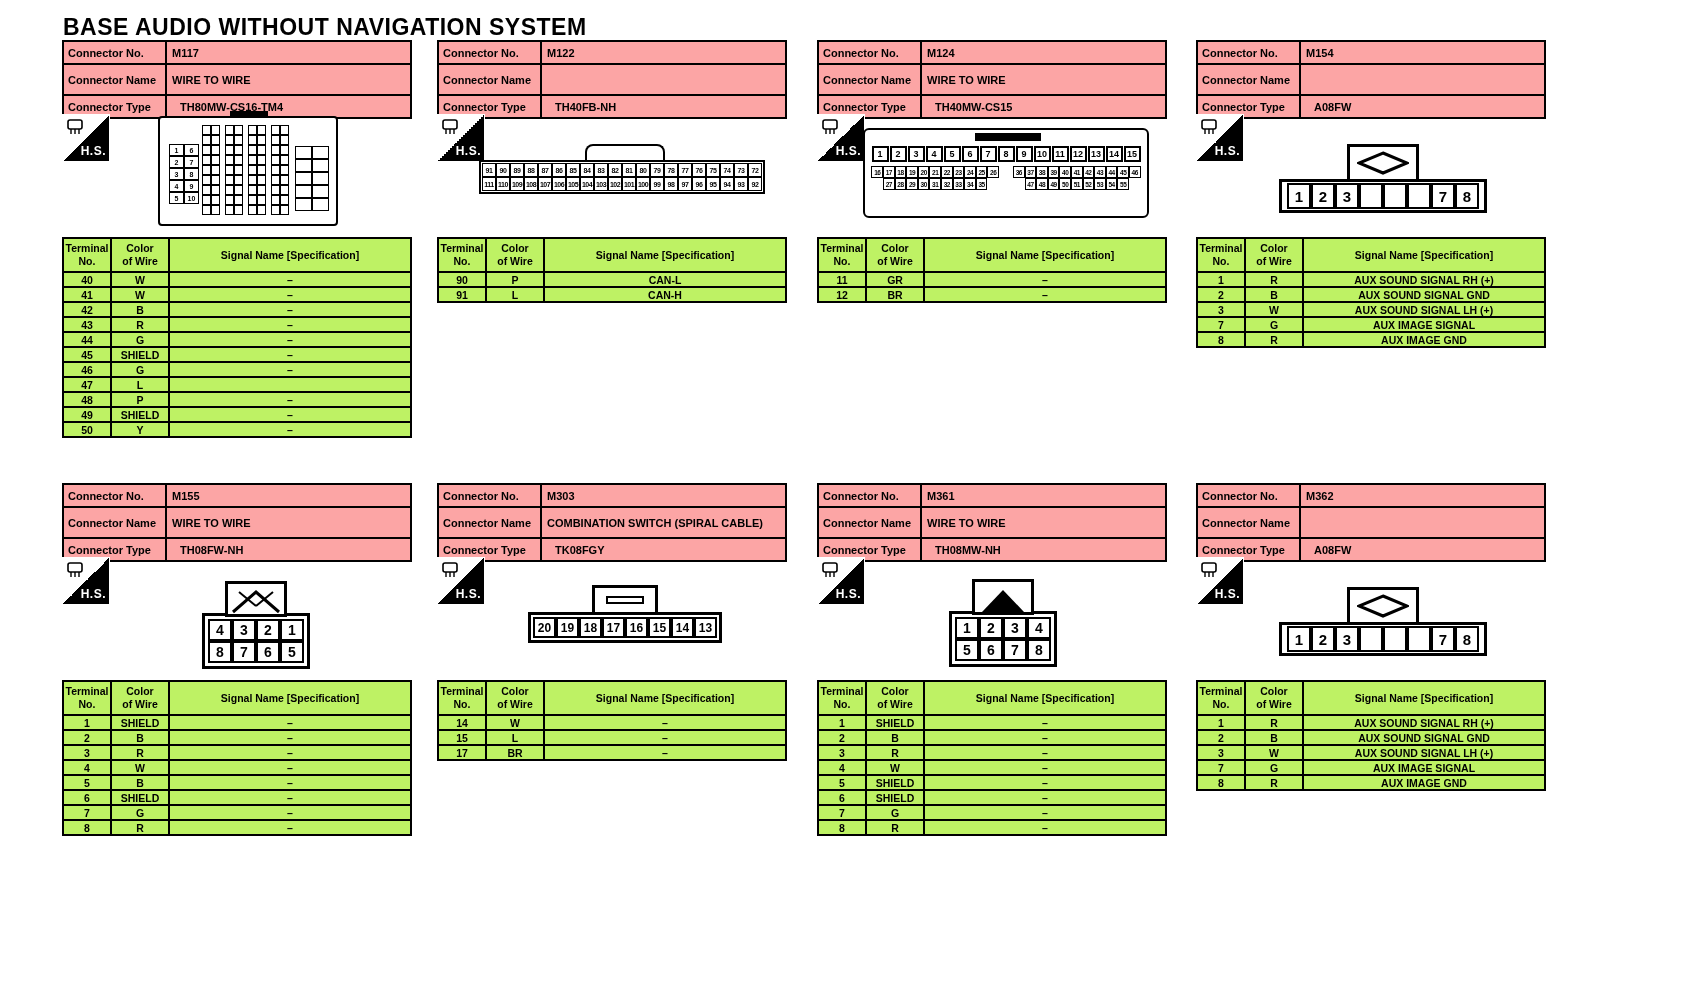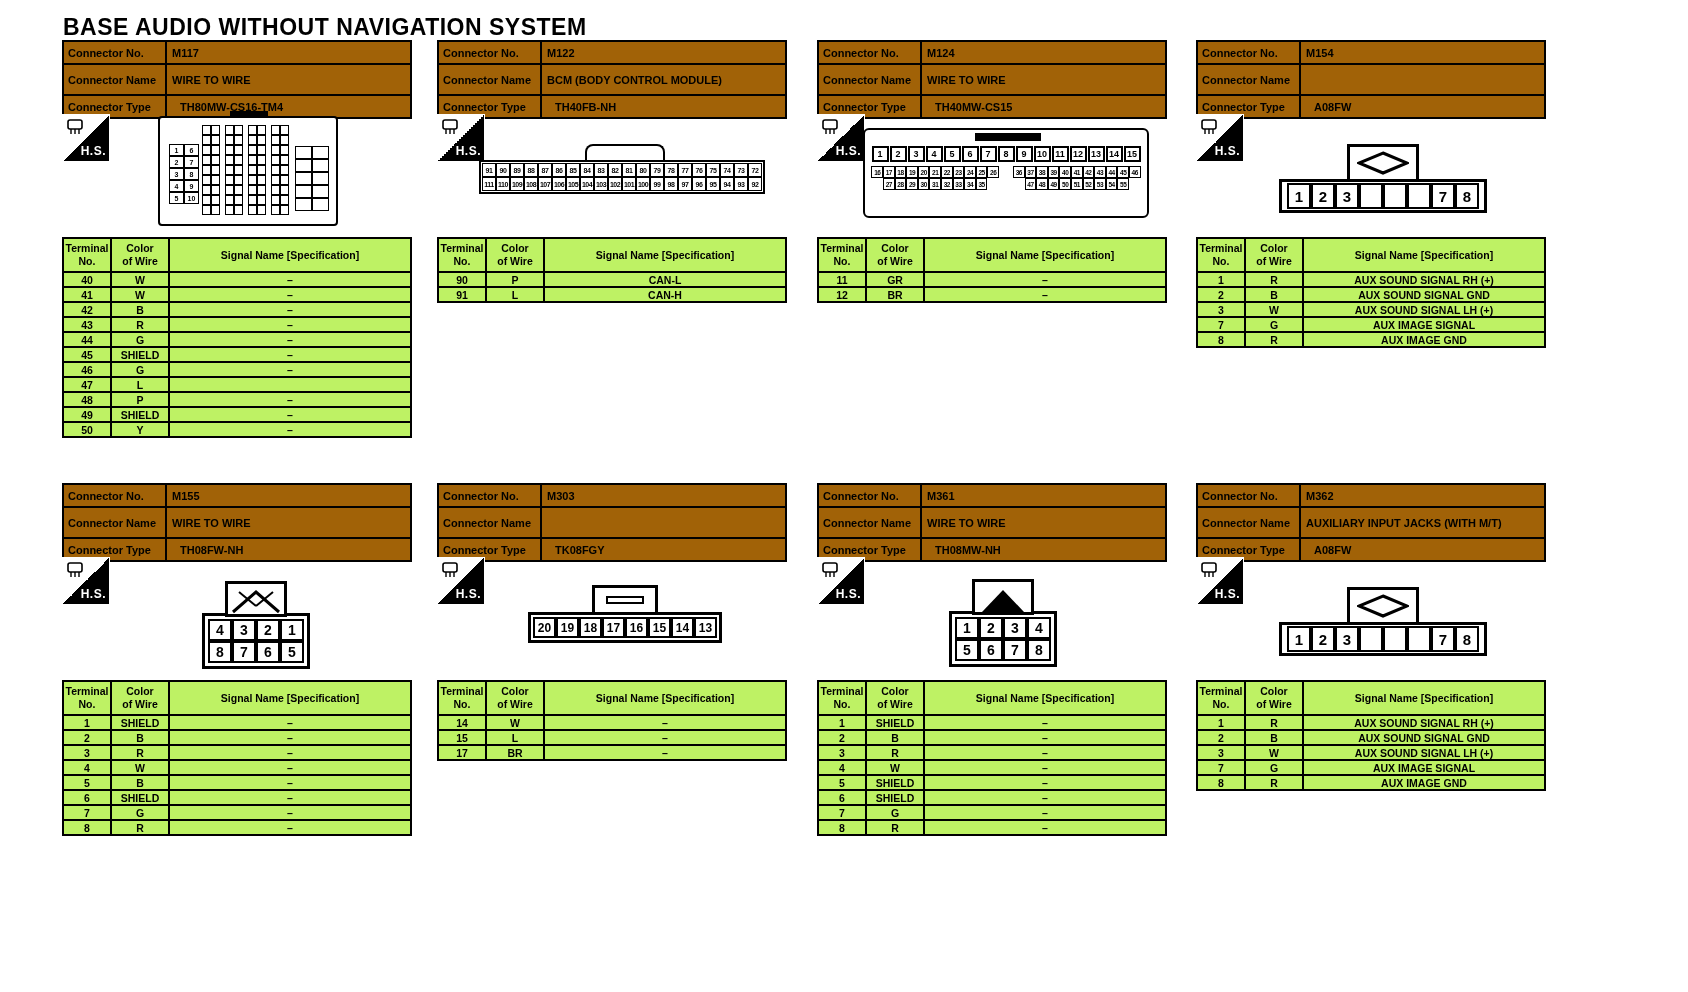--- a/index.html
+++ b/index.html
@@ -1,21 +1,21 @@
 <!DOCTYPE html>
 <html><head>
 <meta charset="utf-8">
 <style>
   html,body{margin:0;padding:0;background:#fff;}
   body{width:1688px;height:992px;position:relative;overflow:hidden;
        font-family:"Liberation Sans",sans-serif;color:#000;}
   .title{position:absolute;left:63px;top:14px;font-size:23px;font-weight:bold;letter-spacing:.5px;white-space:nowrap;}
   .block{position:absolute;width:350px;height:420px;}
   
-  .hdr{position:absolute;top:0;left:0;width:350px;border:2px solid #000;box-sizing:border-box;background:#a16207;}
+  .hdr{position:absolute;top:0;left:0;width:350px;border:2px solid #000;box-sizing:border-box;background:#fca5a5;}
   .hrow{display:flex;border-bottom:2px solid #000;height:21px;}
   .hrow.mid{height:29px;}
   .hrow:last-child{border-bottom:none;gap:8px;}
   .hlab{width:103px;border-right:2px solid #000;font-size:11px;font-weight:bold;display:flex;align-items:center;padding-left:4px;box-sizing:border-box;flex-shrink:0;}
   .hval{flex:1;font-size:11px;font-weight:bold;display:flex;align-items:center;padding-left:5px;overflow:hidden;white-space:nowrap;}
   
   .hs{position:absolute;top:74px;left:0;width:46px;height:46px;background:linear-gradient(135deg,#fff 50%,#000 50%);border:1px solid #fff;}
   .hs svg{position:absolute;top:3px;left:3px;}
   .hs .hst{position:absolute;right:3px;bottom:3px;color:#fff;font-weight:bold;font-size:12px;letter-spacing:.5px;margin-left:9px;}
   
@@ -276,21 +276,20 @@
   </div>
 
   <div class="block" style="left: 437px; top: 40px;">
     <div class="hdr">
       <div class="hrow">
         <div class="hlab">Connector No.</div>
         <div class="hval">M122</div>
       </div>
       <div class="hrow mid">
         <div class="hlab">Connector Name</div>
-        <div class="hval">BCM (BODY CONTROL MODULE)</div>
       </div>
       <div class="hrow">
         <div class="hlab">Connector Type</div>
         <div class="hval">TH40FB-NH</div>
       </div>
     </div>
     <div class="hs">
       <svg width="20" height="18" viewBox="0 0 20 18">
         <rect x="2" y="2" width="14" height="9" rx="2" fill="none" stroke="#000" stroke-width="1.6"></rect>
         <line x1="5" y1="11" x2="5" y2="16" stroke="#000" stroke-width="1.4"></line>
@@ -667,20 +666,21 @@
   </div>
 
   <div class="block" style="left: 437px; top: 483px;">
     <div class="hdr">
       <div class="hrow">
         <div class="hlab">Connector No.</div>
         <div class="hval">M303</div>
       </div>
       <div class="hrow mid">
         <div class="hlab">Connector Name</div>
+        <div class="hval">COMBINATION SWITCH (SPIRAL CABLE)</div>
       </div>
       <div class="hrow">
         <div class="hlab">Connector Type</div>
         <div class="hval">TK08FGY</div>
       </div>
     </div>
     <div class="hs">
       <svg width="20" height="18" viewBox="0 0 20 18">
         <rect x="2" y="2" width="14" height="9" rx="2" fill="none" stroke="#000" stroke-width="1.6"></rect>
         <line x1="5" y1="11" x2="5" y2="16" stroke="#000" stroke-width="1.4"></line>
@@ -827,21 +827,20 @@
   </div>
 
   <div class="block" style="left: 1196px; top: 483px;">
     <div class="hdr">
       <div class="hrow">
         <div class="hlab">Connector No.</div>
         <div class="hval">M362</div>
       </div>
       <div class="hrow mid">
         <div class="hlab">Connector Name</div>
-        <div class="hval">AUXILIARY INPUT JACKS (WITH M/T)</div>
       </div>
       <div class="hrow">
         <div class="hlab">Connector Type</div>
         <div class="hval">A08FW</div>
       </div>
     </div>
     <div class="hs">
       <svg width="20" height="18" viewBox="0 0 20 18">
         <rect x="2" y="2" width="14" height="9" rx="2" fill="none" stroke="#000" stroke-width="1.6"></rect>
         <line x1="5" y1="11" x2="5" y2="16" stroke="#000" stroke-width="1.4"></line>

